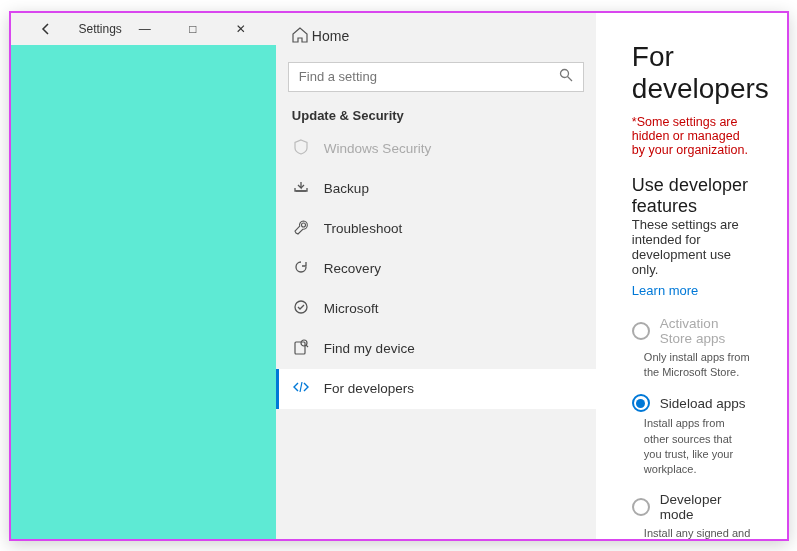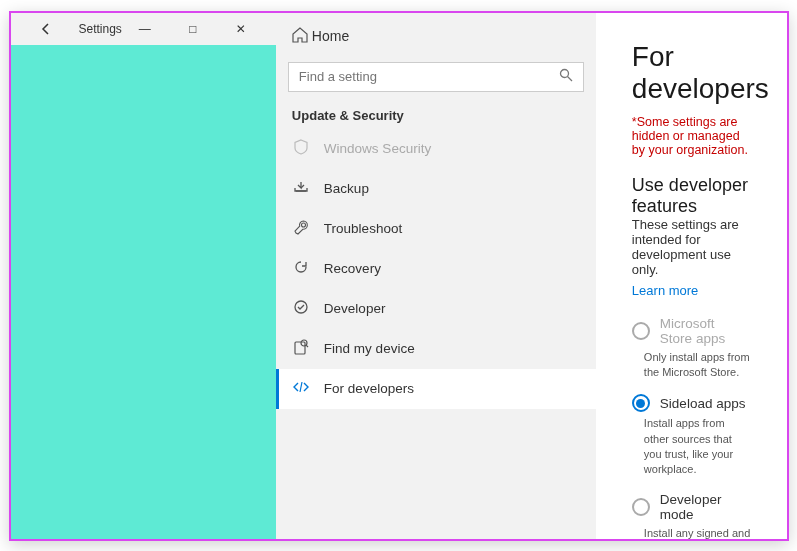--- a/index.html
+++ b/index.html
@@ -288,21 +288,21 @@
         <span class="label">Recovery</span>
       </div>
 
       <div class="nav-item">
         <span class="icon">
           <svg width="16" height="16" viewBox="0 0 16 16">
               <circle cx="8" cy="8" r="6" fill="none" stroke="#555" stroke-width="1.3"></circle>
               <polyline points="5,8 7,10 11,6" fill="none" stroke="#555" stroke-width="1.3"></polyline>
             </svg>
         </span>
-        <span class="label">Developer</span>
+        <span class="label">Microsoft</span>
       </div>
 
       <div class="nav-item">
         <span class="icon">
           <svg width="16" height="16" viewBox="0 0 16 16">
               <rect x="2" y="3" width="10" height="12" rx="1" fill="none" stroke="#555" stroke-width="1.2"></rect>
               <circle cx="11" cy="4" r="3" fill="none" stroke="#555" stroke-width="1.2"></circle>
               <line x1="13.1" y1="6.1" x2="15" y2="8" stroke="#555" stroke-width="1.2"></line>
             </svg>
         </span>
@@ -325,21 +325,21 @@
       <h1 class="page-title">For developers</h1>
       <p class="org-warning">*Some settings are hidden or managed by your organization.</p>
       <h2 class="section-title">Use developer features</h2>
       <p class="description">These settings are intended for development use only.</p>
       <a class="learn-more" href="#">Learn more</a>
 
       
       <div class="radio-option">
         <div class="radio-row">
           <div class="radio-circle"></div>
-          <span class="radio-label disabled">Microsoft Store apps</span>
+          <span class="radio-label disabled">Activation Store apps</span>
         </div>
         <p class="radio-desc">Only install apps from the Microsoft Store.</p>
       </div>
 
       
       <div class="radio-option">
         <div class="radio-row">
           <div class="radio-circle checked"></div>
           <span class="radio-label">Sideload apps</span>
         </div>

